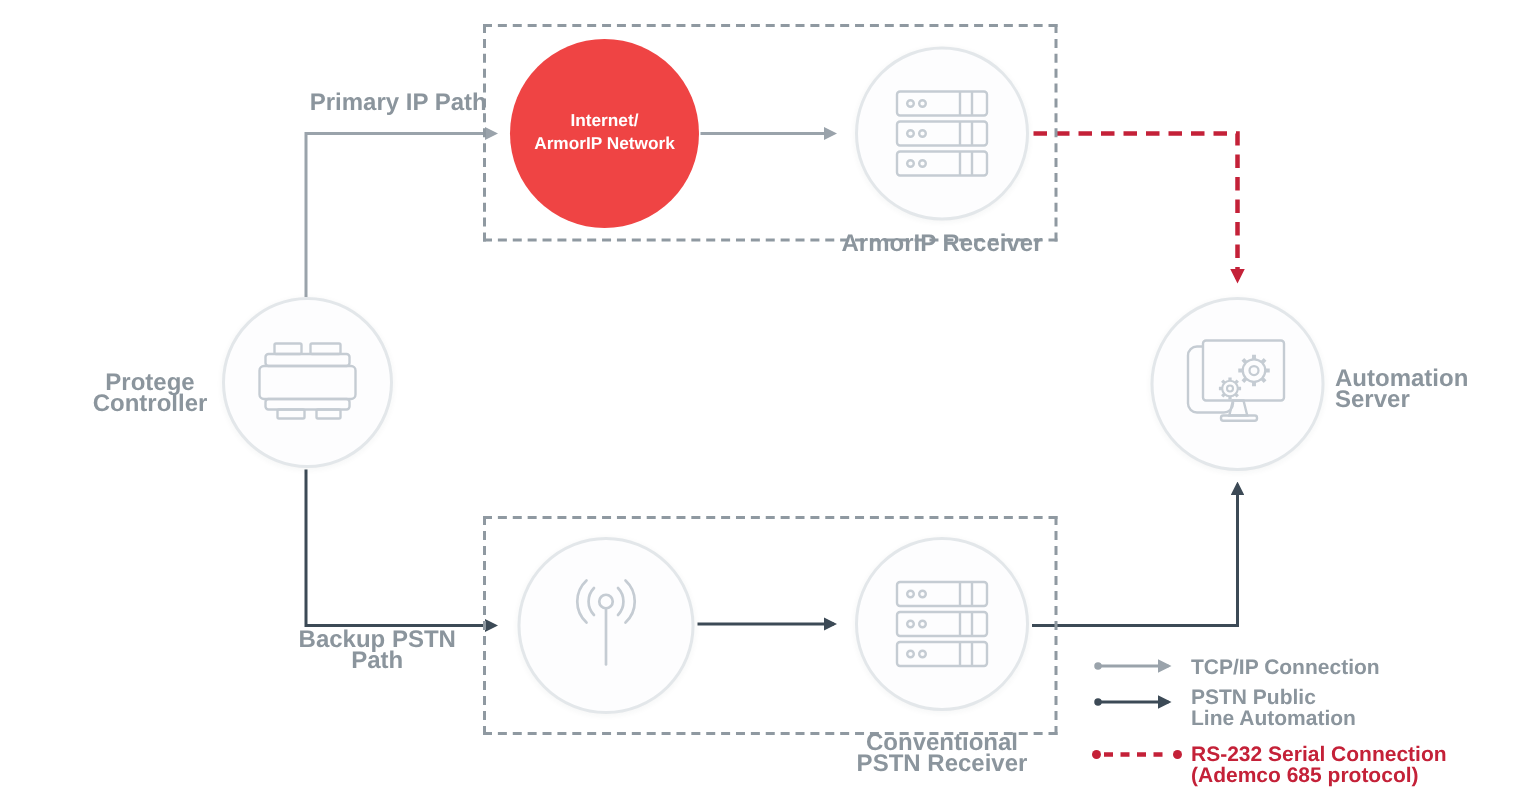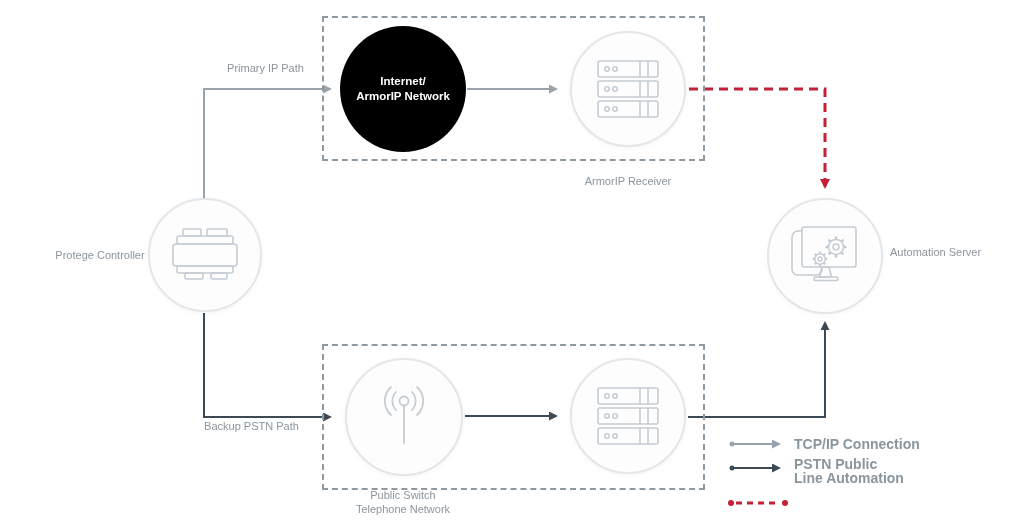--- a/index.html
+++ b/index.html
@@ -13,35 +13,35 @@
   }
   .box-top{left:322px;top:16px;width:379px;height:141px;}
   .box-bottom{left:322px;top:344px;width:379px;height:142px;}
   .node{
     position:absolute;border-radius:50%;background:#fdfdfe;
     border:2px solid #e3e7ea;box-shadow:0 1px 4px rgba(40,50,60,0.05);
     display:flex;align-items:center;justify-content:center;box-sizing:border-box;
   }
   .node-controller{left:148px;top:198px;width:114px;height:114px;}
   .node-internet{
-    left:340px;top:26px;width:126px;height:126px;border:none;background:#000000;
+    left:340px;top:26px;width:126px;height:126px;border:none;background:#ef4444;
     flex-direction:column;box-shadow:none;
   }
   .node-armorip{left:570px;top:31px;width:116px;height:116px;}
   .node-automation{left:767px;top:198px;width:116px;height:116px;}
   .node-pstnnet{left:345px;top:358px;width:118px;height:118px;}
   .node-pstnrec{left:570px;top:358px;width:116px;height:116px;}
   .net-text{color:#ffffff;font-size:11.5px;font-weight:bold;line-height:15px;text-align:center;}
   .lbl{
-    position:absolute;color:#8b959d;font-size:11px;font-weight:normal;
+    position:absolute;color:#8b959d;font-size:16px;font-weight:bold;
     line-height:13.5px;text-align:center;
   }
   .lbl-controller{left:30px;top:249px;width:140px;}
   .lbl-primary{left:198px;top:62px;width:135px;}
-  .lbl-armorip{left:558px;top:175px;width:140px;}
+  .lbl-armorip{left:558px;top:156px;width:140px;}
   .lbl-automation{left:890px;top:246px;width:140px;text-align:left;}
   .lbl-backup{left:184px;top:420px;width:135px;}
   .lbl-pstnnet{left:333px;top:489px;width:140px;}
   .lbl-pstnrec{left:558px;top:489px;width:140px;}
   .legend-label{
     position:absolute;left:794px;color:#8b959d;font-size:14px;font-weight:bold;
     line-height:13.5px;text-align:left;
   }
   .legend-tcpip{top:438px;}
   .legend-pstn{top:458px;}
@@ -182,24 +182,20 @@
       <g fill="none" stroke="#c5ccd3" stroke-width="1.8" stroke-linecap="round">
         <line x1="36" y1="25" x2="36" y2="62"></line>
         <circle cx="36" cy="20" r="4.5"></circle>
         <path d="M28,11 A13,13 0 0 0 28,29"></path>
         <path d="M23,6 A19,19 0 0 0 23,34"></path>
         <path d="M44,11 A13,13 0 0 1 44,29"></path>
         <path d="M49,6 A19,19 0 0 1 49,34"></path>
       </g>
     </svg>
   </div>
-  <div class="lbl lbl-pstnnet">
-    <div>Public Switch</div>
-    <div>Telephone Network</div>
-  </div>
 
   <div class="node node-pstnrec">
     <svg width="76" height="76" viewBox="0 0 76 76">
       <g fill="none" stroke="#c5ccd3" stroke-width="1.6">
         <rect x="8" y="10" width="60" height="16" rx="2"></rect>
         <circle cx="17" cy="18" r="2.2"></circle>
           <circle cx="25" cy="18" r="2.2"></circle>
         <line x1="50" y1="10" x2="50" y2="26"></line>
           <line x1="58" y1="10" x2="58" y2="26"></line>
         <rect x="8" y="30" width="60" height="16" rx="2"></rect>
@@ -208,23 +204,31 @@
         <line x1="50" y1="30" x2="50" y2="46"></line>
           <line x1="58" y1="30" x2="58" y2="46"></line>
         <rect x="8" y="50" width="60" height="16" rx="2"></rect>
         <circle cx="17" cy="58" r="2.2"></circle>
           <circle cx="25" cy="58" r="2.2"></circle>
         <line x1="50" y1="50" x2="50" y2="66"></line>
           <line x1="58" y1="50" x2="58" y2="66"></line>
       </g>
     </svg>
   </div>
+  <div class="lbl lbl-pstnrec">
+    <div>Conventional</div>
+    <div>PSTN Receiver</div>
+  </div>
 
   <div class="lbl lbl-primary">Primary IP Path</div>
   <div class="lbl lbl-backup">Backup PSTN Path</div>
 
   <div class="legend-label legend-tcpip">TCP/IP Connection</div>
   <div class="legend-label legend-pstn">
     <div>PSTN Public</div>
     <div>Line Automation</div>
   </div>
+  <div class="legend-label legend-rs232">
+    <div>RS-232 Serial Connection</div>
+    <div>(Ademco 685 protocol)</div>
+  </div>
 
 </div>
 
 </body></html>

